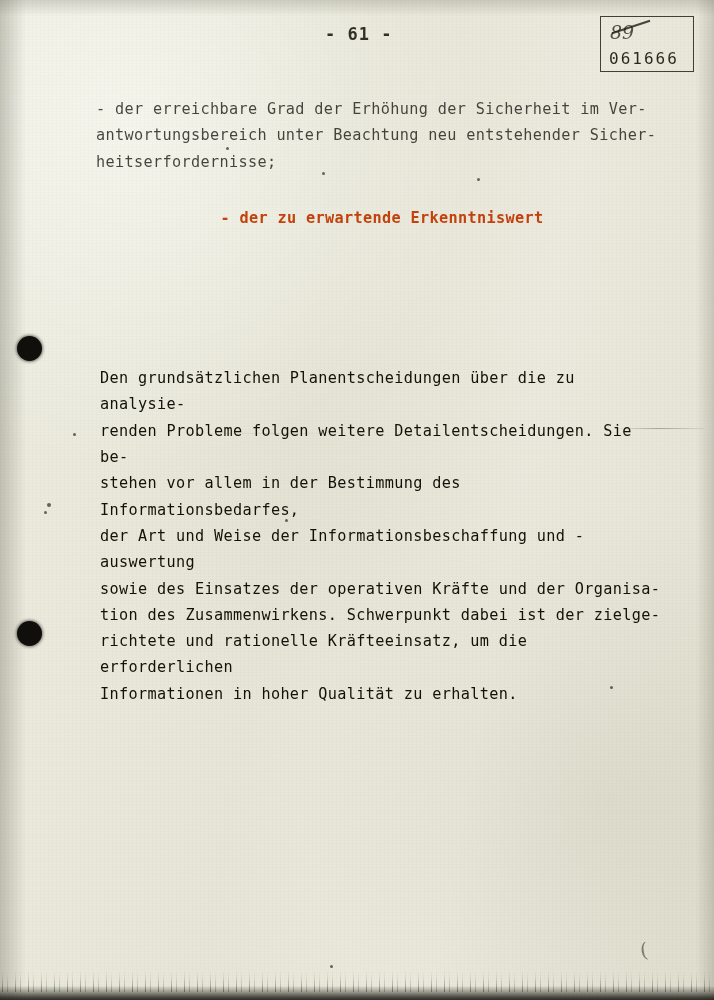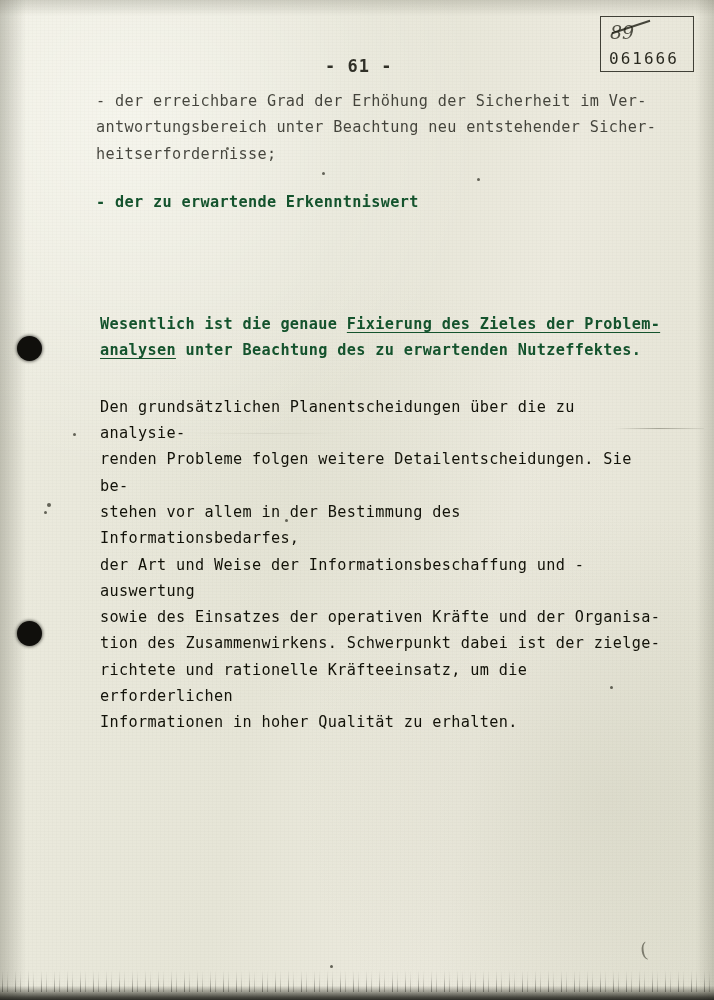--- a/index.html
+++ b/index.html
@@ -86,21 +86,20 @@
     box-shadow: 0 0 3px 1px rgba(20,20,14,0.55);
   }
   #hole-top { left: 17px; top: 336px; }
   #hole-bottom { left: 17px; top: 621px; }
 
   
   .header {
     position: absolute;
     left: 0; right: 6px; top: 24px;
     height: 30px;
-    margin-top: 32px;
   }
   .page-number {
     position: absolute;
     left: 325px;
     top: 0;
     font-size: 17px;
     font-weight: bold;
     letter-spacing: 1px;
     color: #17170f;
     opacity: 0.88;
@@ -159,33 +158,34 @@
   }
 
   
   .body {
     position: absolute;
     left: 96px;
     top: 88px;
     width: 572px;
   }
   .block {
-    margin: 0 0 0 0;
+    margin: 8px 0 0 0;
     font-size: 15.2px;
     line-height: 26.3px;
     letter-spacing: 0.35px;
     white-space: pre-wrap;
     color: #15150e;
   }
   .block.dash { margin-left: 0px; }
   .block.indent { margin-left: 26px; }
   .block.flush { margin-left: 4px; }
   .block.bolder {
     font-weight: bold;
-    color: #14532d;
+    color: #c2410c;
+    text-align: center;
   }
   .block.semi { color: #121209; }
   .gap-m { height: 22px; }
   .gap-l { height: 30px; }
 
   .u { text-decoration: underline; text-underline-offset: 2.5px; }
 
   
   .scan-rule {
     position: absolute;
@@ -270,22 +270,20 @@
 
 
     <div class="gap-m"></div>
 
 
     <div class="gap-m"></div>
 
 
     <div class="gap-l"></div>
 
-    <div class="block flush bolder"><span>Wesentlich ist die genaue </span><span class="u">Fixierung des Zieles der Problem-
-analysen</span><span> unter Beachtung des zu erwartenden Nutzeffektes.</span></div>
 
     <div class="gap-l"></div>
 
     <div class="block flush semi">Den grundsätzlichen Planentscheidungen über die zu analysie-
 renden Probleme folgen weitere Detailentscheidungen. Sie be-
 stehen vor allem in der Bestimmung des Informationsbedarfes,
 der Art und Weise der Informationsbeschaffung und -auswertung
 sowie des Einsatzes der operativen Kräfte und der Organisa-
 tion des Zusammenwirkens. Schwerpunkt dabei ist der zielge-
 richtete und rationelle Kräfteeinsatz, um die erforderlichen

